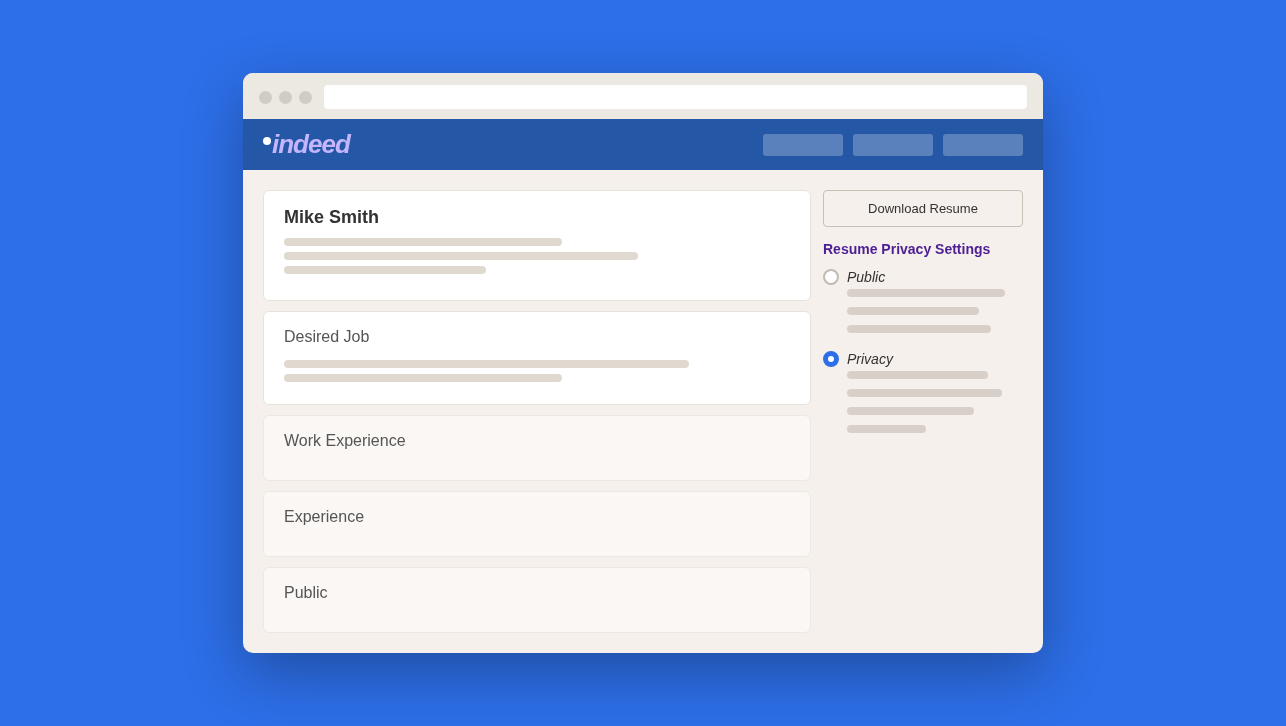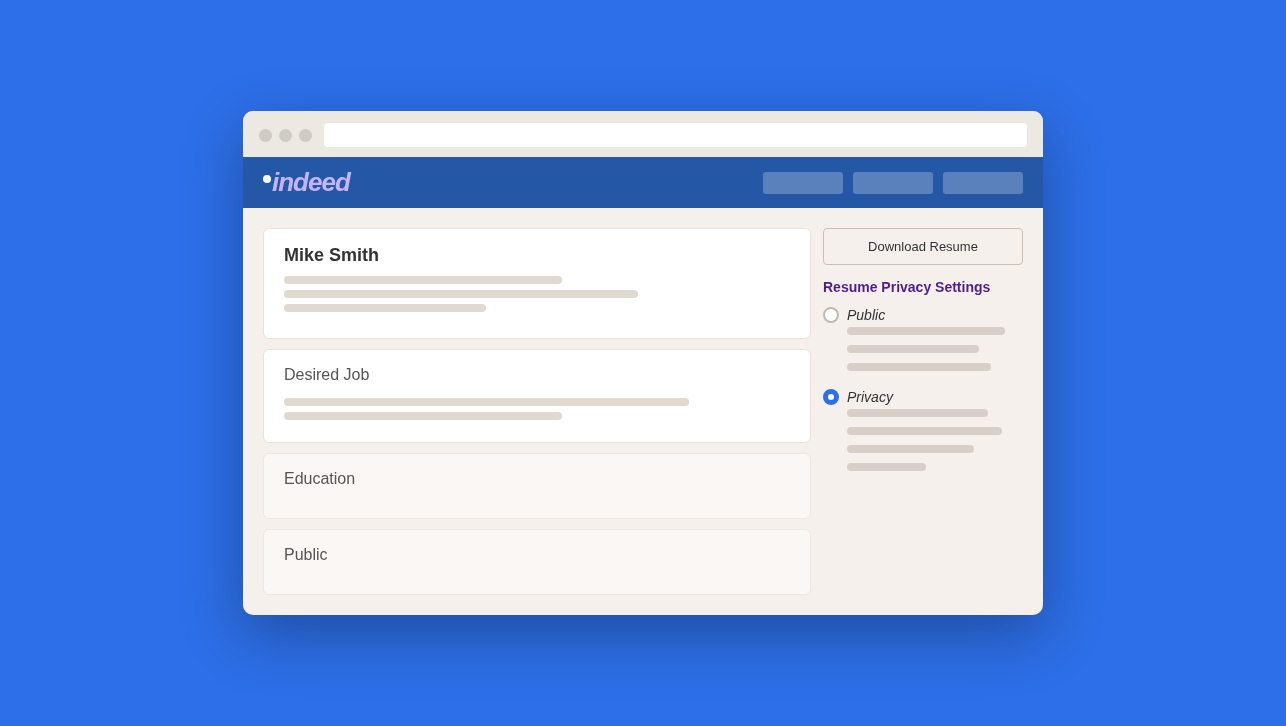--- a/index.html
+++ b/index.html
@@ -250,23 +250,26 @@
         <div class="placeholder-line" style="width:70%"></div>
         <div class="placeholder-line" style="width:40%"></div>
       </div>
 
       <div class="card">
         <div class="section-label">Desired Job</div>
         <div class="placeholder-line" style="width:80%"></div>
         <div class="placeholder-line" style="width:55%"></div>
       </div>
 
-
       <div class="section-card">
-        <div class="section-label">Education</div>
+        <div class="section-label">Work Experience</div>
+      </div>
+
+      <div class="section-card">
+        <div class="section-label">Experience</div>
       </div>
 
       <div class="section-card">
         <div class="section-label">Public</div>
       </div>
 
     </div>
 
     <div class="right-panel">
 

